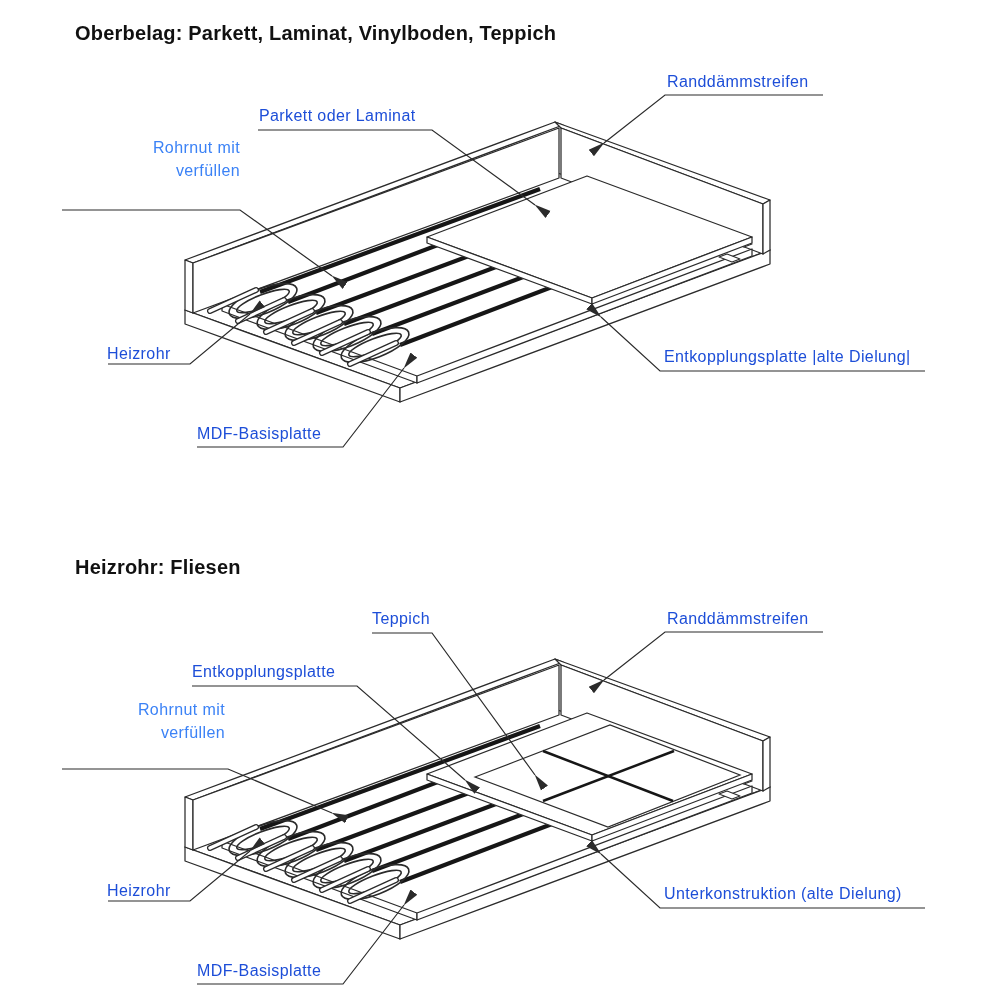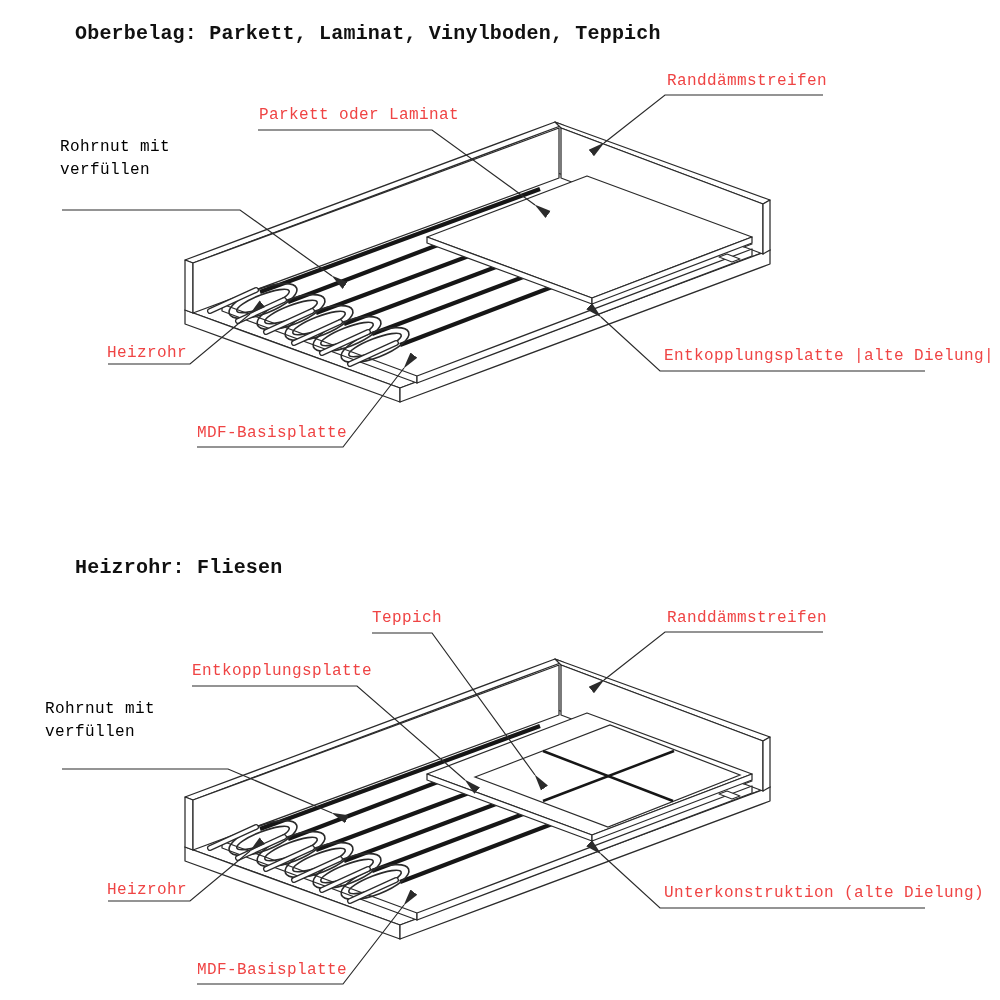--- a/index.html
+++ b/index.html
@@ -1,24 +1,24 @@
 <!DOCTYPE html>
 <html><head>
 <meta charset="utf-8">
 <style>
   html,body{margin:0;padding:0;background:#ffffff;}
   #stage{position:relative;width:1000px;height:998px;background:#ffffff;overflow:hidden;
-         font-family:Liberation Mono, monospace;}
+         font-family:Liberation Sans, sans-serif;}
   #drawing{position:absolute;left:0;top:0;}
   .dtitle{position:absolute;font-size:20px;font-weight:bold;color:#111;
           letter-spacing:0.2px;white-space:nowrap;}
-  .lbl{position:absolute;font-size:16px;color:#ef4444;letter-spacing:0.4px;
+  .lbl{position:absolute;font-size:16px;color:#1d4ed8;letter-spacing:0.4px;
        white-space:nowrap;line-height:19px;}
-  .lbl-block{position:absolute;font-size:16px;color:#000000;letter-spacing:0.4px;
-       line-height:23px;}
+  .lbl-block{position:absolute;font-size:16px;color:#3b82f6;letter-spacing:0.4px;
+       text-align:right;line-height:23px;}
 </style>
 </head>
 <body>
 
 <div id="stage">
 
   <svg id="drawing" width="1000" height="1000" viewBox="0 0 1000 1000">
     <defs>
       <marker id="arr" viewBox="0 0 13 8" refX="0.5" refY="4" markerWidth="14" markerHeight="9" orient="auto">
         <path d="M0,4 L13,0.7 L13,7.3 Z" fill="#2b2b2b"></path>

